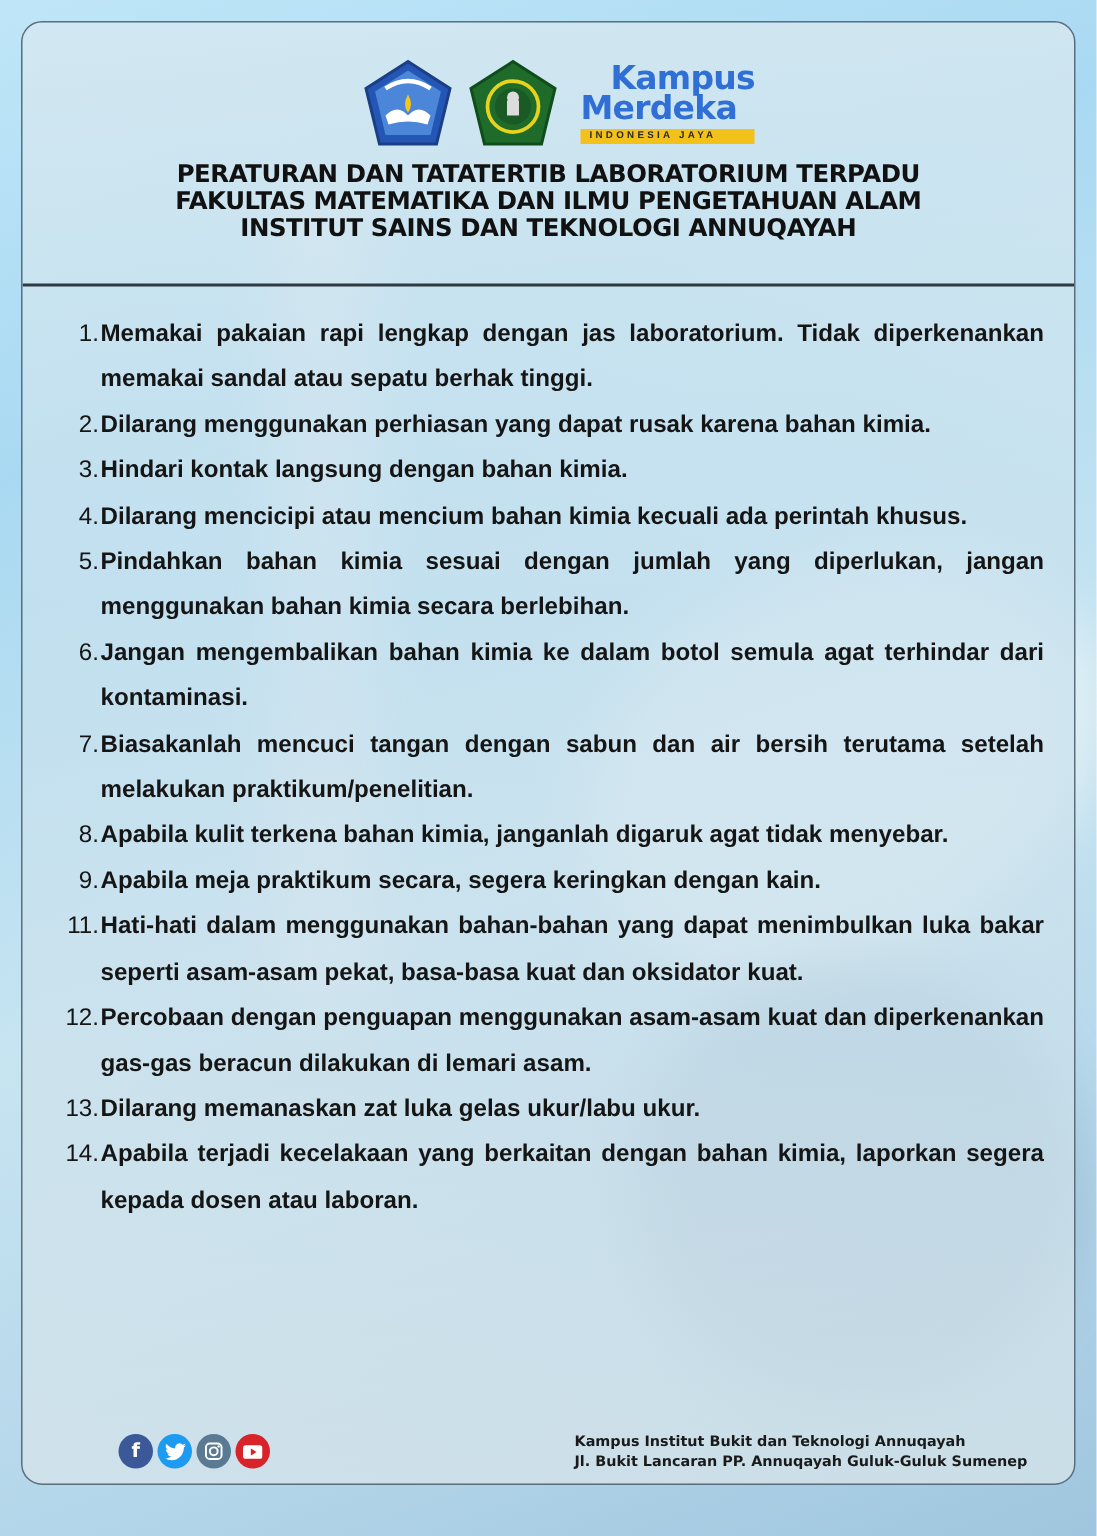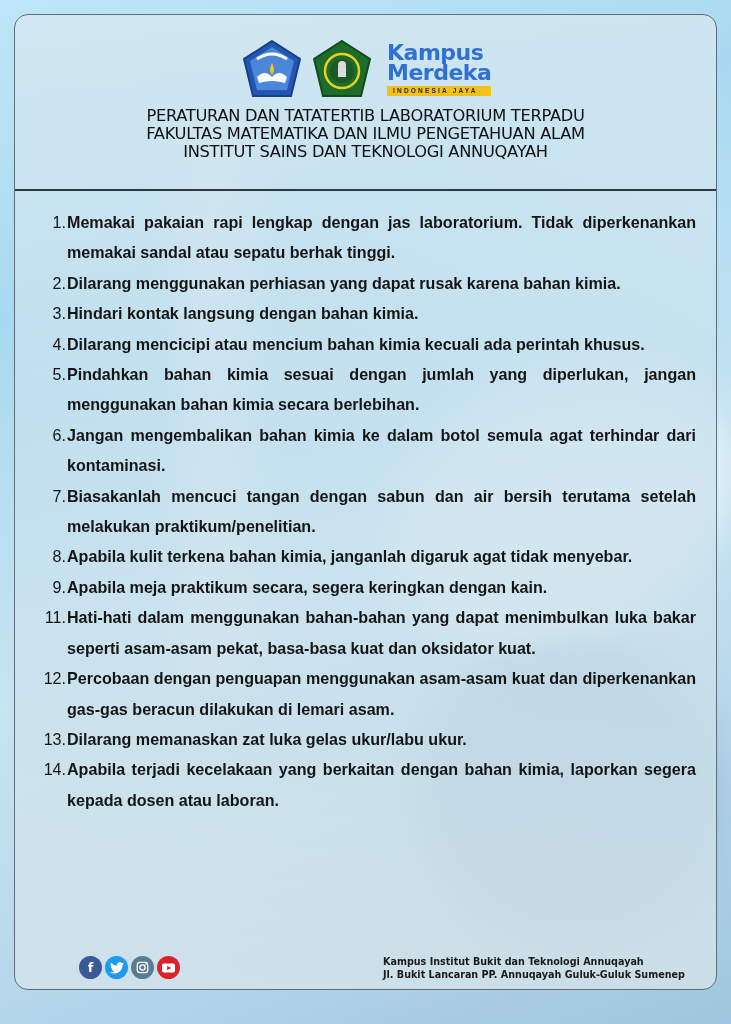--- a/index.html
+++ b/index.html
@@ -16,25 +16,25 @@
       box-sizing: border-box; overflow: hidden;
     }
     .header { position: absolute; left: 0; top: 0; width: 100%; height: 174px; border-bottom: 2px solid #2e3a42; }
     .logos { position: absolute; top: 24px; left: 226px; display: flex; align-items: center; gap: 9px; }
     .logo-tut {
       width: 62px; height: 60px; position: relative;
     }
     .logo-uin { width: 60px; height: 60px; position: relative; }
     .km { display: flex; flex-direction: column; margin-left: 6px; line-height: 1; }
     .km-line { font-family: "DejaVu Sans", sans-serif; font-weight: bold; font-size: 22px; letter-spacing: -0.5px; }
-    .km-1 { color: #2f6fd6; }
+    .km-1 { color: #2f6fd6; margin-left: 20px; }
     .km-2 { color: #2f6fd6; margin-top: -2px; }
     .km-bar { background: #f2c21a; color: #2a2a2a; font-size: 6.5px; letter-spacing: 2.2px; padding: 2px 6px; margin-top: 2px; font-weight: bold; white-space: nowrap; }
     .title { position: absolute; top: 92px; left: 0; width: 100%; text-align: center; }
-    .title div { font-family: "DejaVu Sans", sans-serif; font-weight: normal; font-size: 16.3px; color: #111; line-height: 18px; letter-spacing: -0.3px; }
+    .title div { font-family: "DejaVu Sans", sans-serif; font-weight: bold; font-size: 16.3px; color: #111; line-height: 18px; letter-spacing: -0.3px; }
     .rules { position: absolute; top: 192px; left: 26px; width: 655px; margin: 0; padding: 0; list-style: none; }
     .rule { display: flex; font-size: 16.1px; line-height: 30.4px; color: #151515; }
     .rule-num { flex: 0 0 auto; min-width: 25px; text-align: right; font-weight: normal; padding-right: 1px; }
     .rule-text { flex: 1; font-weight: bold; text-align: justify; }
     .footer { position: absolute; left: 0; top: 932px; width: 100%; height: 44px; }
     .social { position: absolute; left: 64px; top: 9px; display: flex; gap: -4px; }
     .soc { width: 23px; height: 23px; border-radius: 50%; color: #fff; font-weight: bold; font-size: 13px; display: flex; align-items: center; justify-content: center; margin-right: 3px; }
     .site { position: absolute; left: 29px; top: 35px; font-family: "DejaVu Sans", sans-serif; font-size: 16px; color: #1a1a1a; font-weight: bold; margin-top: 40px; }
     .address { position: absolute; left: 368px; top: 9px; font-family: "DejaVu Sans", sans-serif; font-size: 9.6px; color: #1a1a1a; line-height: 12.5px; font-weight: bold; }
   </style>

